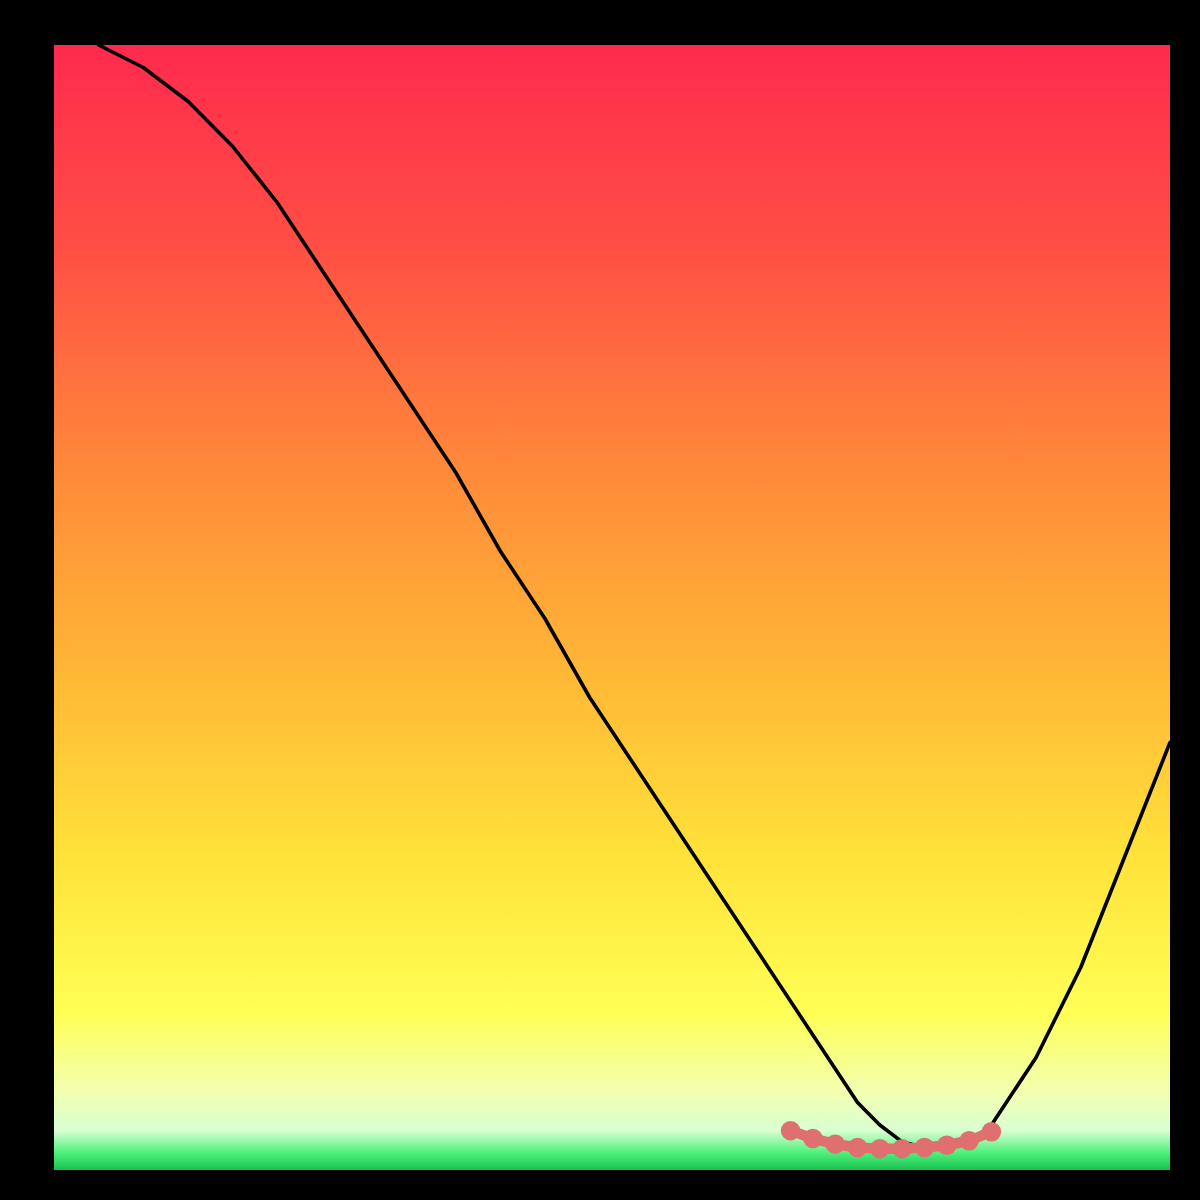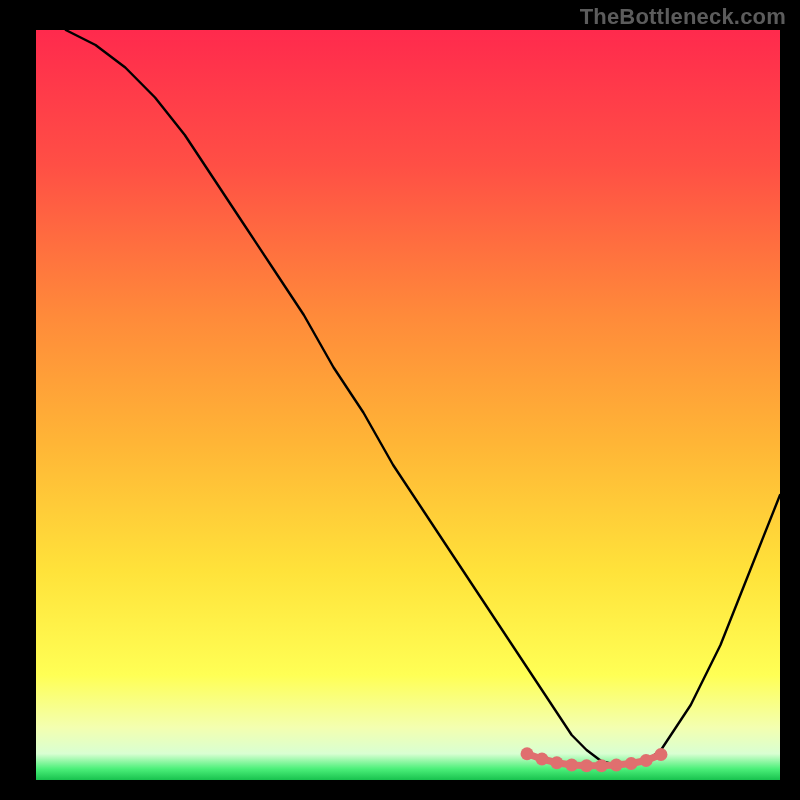--- a/index.html
+++ b/index.html
@@ -33,21 +33,20 @@
     top: 0;
     width: 800px;
     height: 800px;
   }
   svg { display: block; }
 </style>
 </head>
 <body>
 
 <div class="outer">
-  <div class="watermark">TheBottleneck.com</div>
 
   <div class="svg-wrap">
     <svg id="chart-svg" width="800" height="800" viewBox="0 0 800 800">
       <defs>
         <linearGradient id="bg-grad" x1="0" y1="0" x2="0" y2="1">
             <stop offset="0.00%" stop-color="#ff2a4d"></stop>
             <stop offset="18.00%" stop-color="#ff4f45"></stop>
             <stop offset="38.00%" stop-color="#ff8a3a"></stop>
             <stop offset="55.00%" stop-color="#ffb536"></stop>
             <stop offset="72.00%" stop-color="#ffe23a"></stop>

